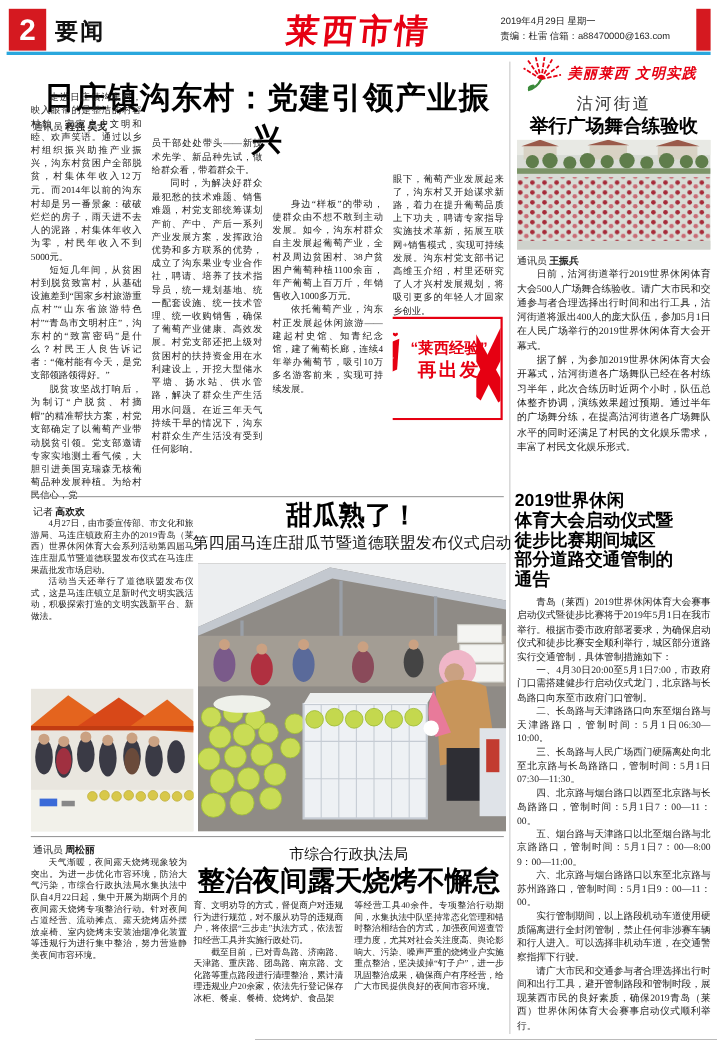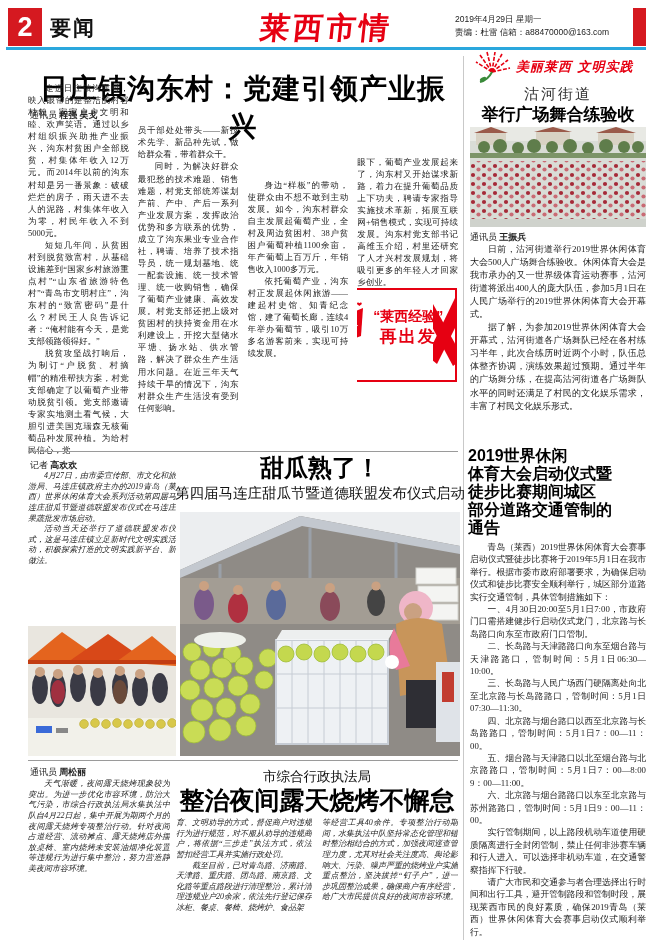--- a/index.html
+++ b/index.html
@@ -1,21 +1,21 @@
 <!DOCTYPE html>
 <html><head>
 <meta charset="utf-8">
 <style>
   html,body{margin:0;padding:0;background:#888;}
   .page{position:relative;width:652px;height:945px;background:#fff;overflow:hidden;
         font-family:"Liberation Serif","DejaVu Serif",serif;color:#1c1c1c;}
   .abs{position:absolute;}
   p{margin:0;text-indent:2em;text-align:justify;}
   .body-text{font-size:8.5px;line-height:1.42;color:#222;}
-  .small-text{font-size:8px;line-height:1.33;color:#222;font-style:italic;}
+  .small-text{font-size:8px;line-height:1.33;color:#222;}
   .byline{font-size:9px;color:#222;}
   .byline b{font-weight:bold;}
   
   .pagenum-box{left:8px;top:8px;width:34px;height:38px;background:#d51920;color:#fff;
        font-family:"Liberation Sans",sans-serif;font-size:27px;font-weight:bold;
        display:flex;align-items:center;justify-content:center;}
   .section-name{left:50px;top:14px;font-family:"Liberation Sans",sans-serif;
        font-size:21px;font-weight:bold;letter-spacing:2px;color:#111;}
   .masthead{left:0;top:8px;width:652px;text-align:center;color:#e60012;
        font-family:"DejaVu Serif",serif;font-weight:bold;font-size:30px;letter-spacing:3px;
@@ -336,21 +336,21 @@
     <rect x="0" y="26" width="176" height="5" fill="#7c9468"></rect>
     <rect x="0" y="34" width="176" height="62" fill="url(#crowdPat)"></rect>
     <rect x="0" y="92" width="176" height="8" fill="#cfd2cc"></rect>
   </svg>
 
   <div class="abs guhe-byline byline">
     <span>通讯员</span>
     <b>王振兵</b>
   </div>
   <div class="abs guhe-text">
-    <p>日前，沽河街道举行2019世界休闲体育大会500人广场舞合练验收。休闲体育大会是我市承办的又一世界级体育运动赛事，沽河街道将派出400人的庞大队伍，参加5月1日在人民广场举行的2019世界休闲体育大会开幕式。</p>
+    <p>日前，沽河街道举行2019世界休闲体育大会500人广场舞合练验收。请广大市民和交通参与者合理选择出行时间和出行工具，沽河街道将派出400人的庞大队伍，参加5月1日在人民广场举行的2019世界休闲体育大会开幕式。</p>
     <p>据了解，为参加2019世界休闲体育大会开幕式，沽河街道各广场舞队已经在各村练习半年，此次合练历时近两个小时，队伍总体整齐协调，演练效果超过预期。通过半年的广场舞分练，在提高沽河街道各广场舞队水平的同时还满足了村民的文化娱乐需求，丰富了村民文化娱乐形式。</p>
   </div>
 
   <div class="abs notice-title">
     <div>2019世界休闲</div>
     <div>体育大会启动仪式暨</div>
     <div>徒步比赛期间城区</div>
     <div>部分道路交通管制的</div>
     <div>通告</div>
   </div>

